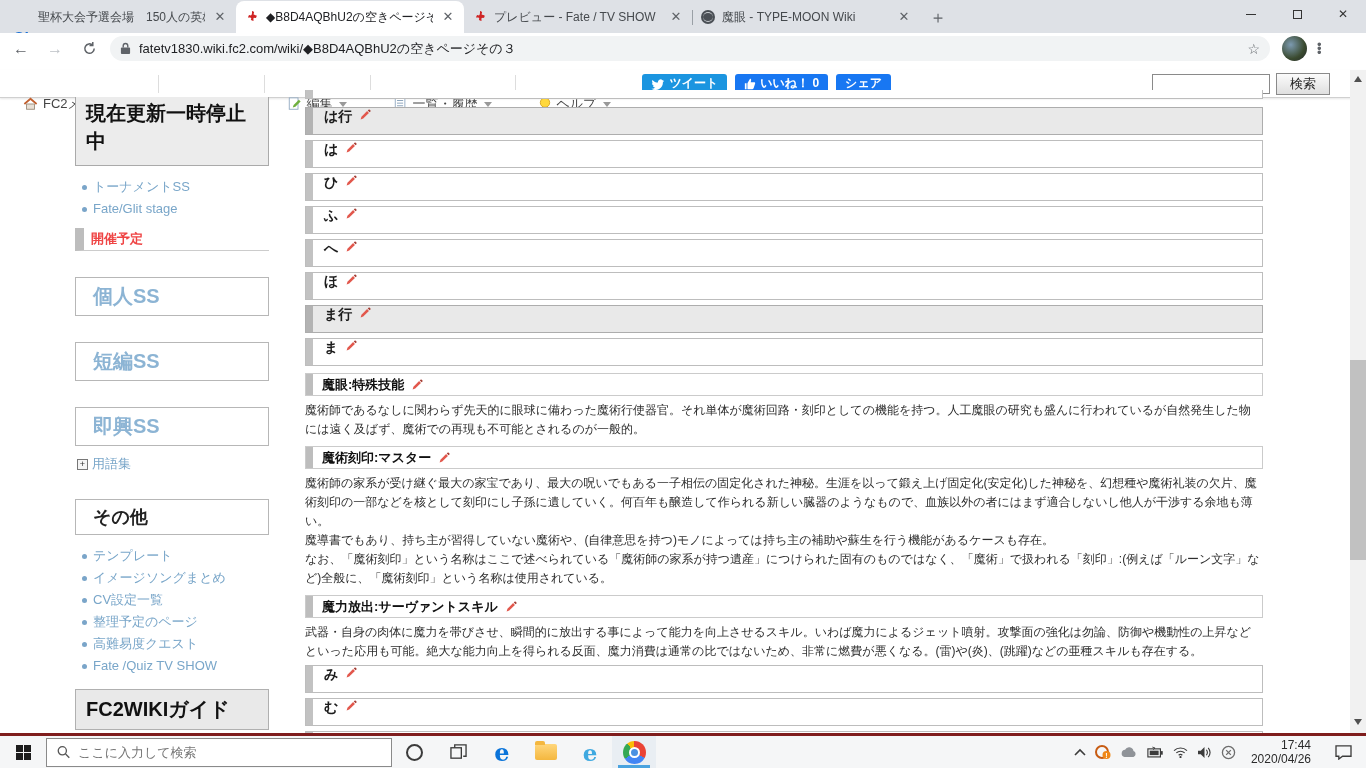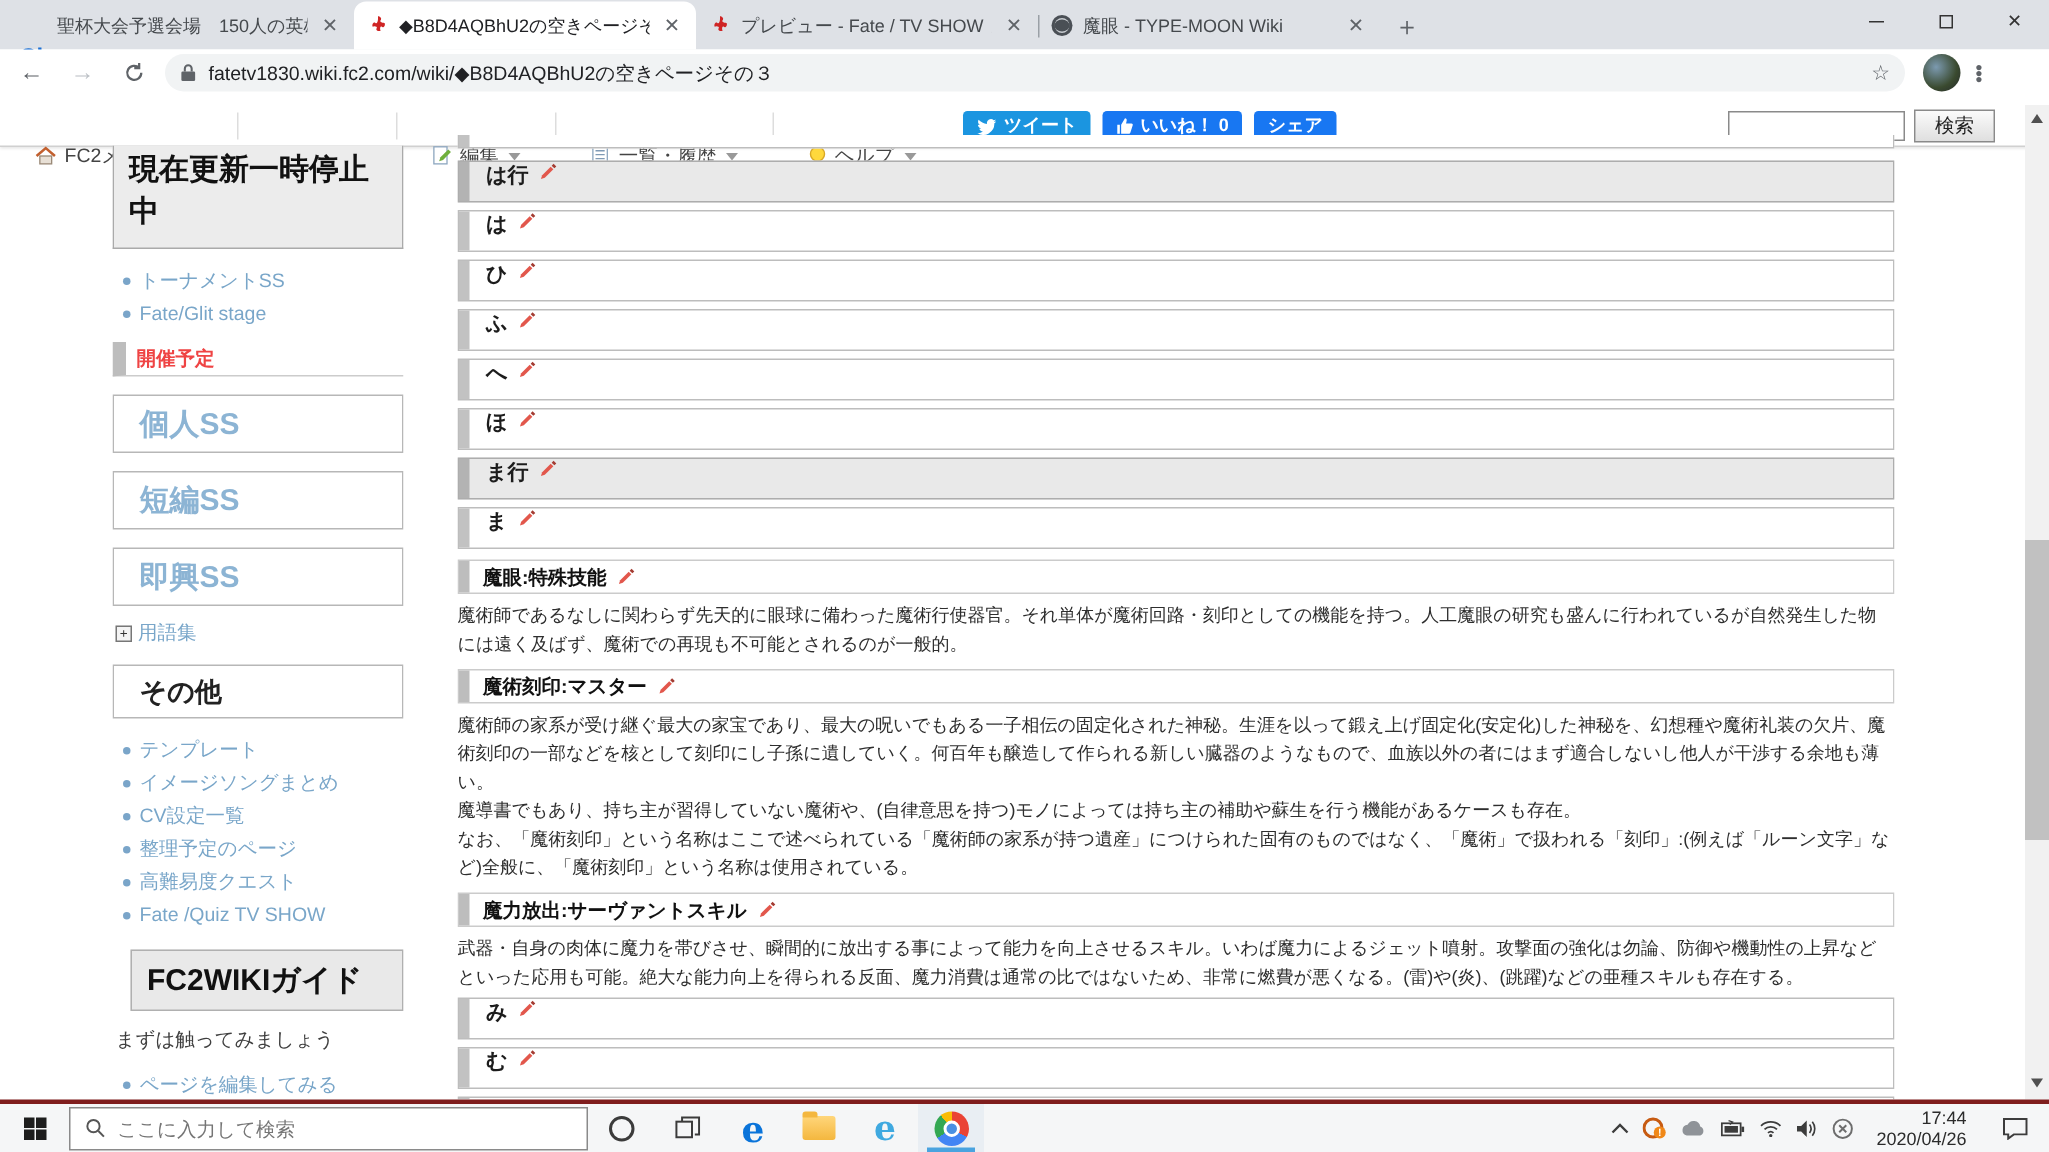--- a/index.html
+++ b/index.html
@@ -50,28 +50,28 @@
   .sb-thumb { position:absolute; left:0; top:290px; width:16px; height:200px; background:#c1c1c1; }
 
   
   .sidebar { position:absolute; left:75px; top:97px; width:194px; height:636px; overflow:hidden; font-size:13px; }
   .sb-notice { border:1px solid #aaa; border-top:none; background:#ececec; padding:2px 10px 10px; font-size:20px; font-weight:bold; color:#111; line-height:28px; margin-top:0; }
   ul.sblist { list-style:none; margin:10px 0 0 4px; }
   ul.sblist li { padding-left:14px; position:relative; line-height:22px; white-space:nowrap; }
   ul.sblist li::before { content:""; position:absolute; left:3px; top:9px; width:5px; height:5px; border-radius:50%; background:#7aa5c9; }
   .sblink { color:#79a6c9; text-decoration:none; }
   .sb-h { margin-top:8px; border-left:9px solid #bdbdbd; border-bottom:1px solid #ccc; padding:2px 0 2px 7px; font-weight:bold; color:#ef4444; }
-  .sb-box { margin-top:12px; border:1px solid #b7b7b7; background:#fff; display:flex; align-items:center; }
+  .sb-box { margin-top:26px; border:1px solid #b7b7b7; background:#fff; display:flex; align-items:center; }
   .sb-box .bar { width:9px; background:#c6c6c6; flex:none; }
   .sb-box .txt { padding:5px 8px; font-size:20px; font-weight:bold; color:#8cb4d4; }
   .sb-box.dark .txt { color:#222; font-size:18px; }
   .sb-plusrow { margin:9px 0 0 2px; display:flex; align-items:center; gap:4px; }
   .plusicon { width:11px; height:11px; border:1px solid #777; background:#f4f4f4; font-size:9px; line-height:9px; text-align:center; color:#333; }
   .sb-graybox { margin-top:12px; border:1px solid #b0b0b0; background:#e9e9e9; padding:6px 10px; font-weight:bold; color:#111; }
-  .sb-graybox.big { font-size:20px;margin-left:12px; }
+  .sb-graybox.big { font-size:20px; }
   .sb-plain { margin:10px 0 0 2px; color:#3f3f3f; }
 
   
   .content { position:absolute; left:305px; top:90px; width:958px; height:643px; overflow:hidden; }
   .krow { height:28px; border:1px solid #bdbdbd; background:#fff; display:flex; align-items:flex-start; margin-bottom:5px; font-weight:bold; font-size:14px; color:#1c1c1c; }
   .krow .bar { width:7px; align-self:stretch; background:#c2c2c2; margin-right:11px; flex:none; }
   .krow.header { background:#e9e9e9; border-color:#adadad; }
   .krow.header .bar { background:#b3b3b3; }
   .krow.clip { margin-top:-19px; margin-bottom:8px; }
   .sect-h { height:23px; border:1px solid #cbcbcb; background:#fff; display:flex; align-items:center; font-weight:bold; font-size:13px; color:#111; margin:7px 0 5px; }

